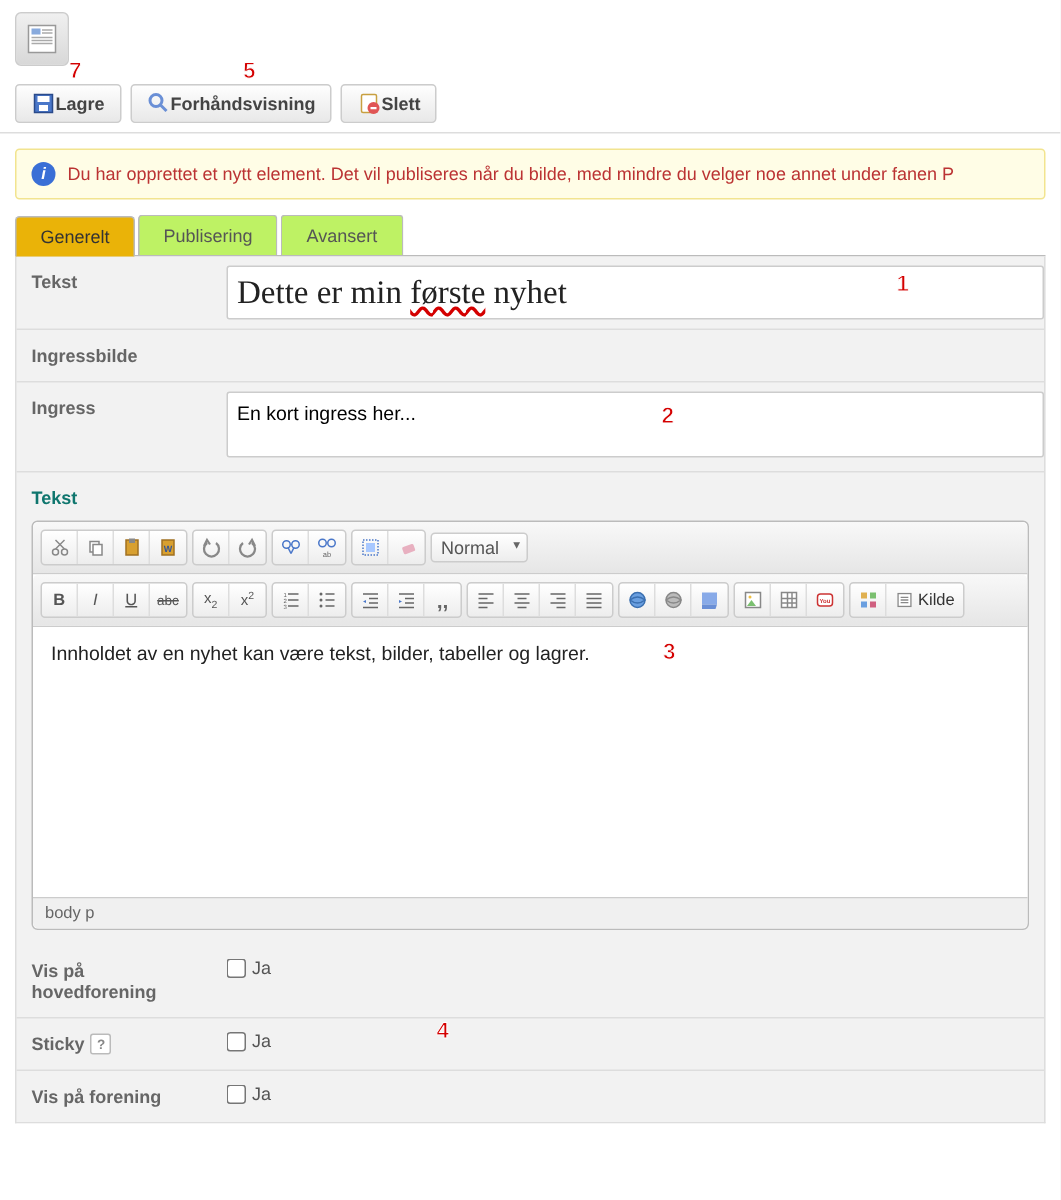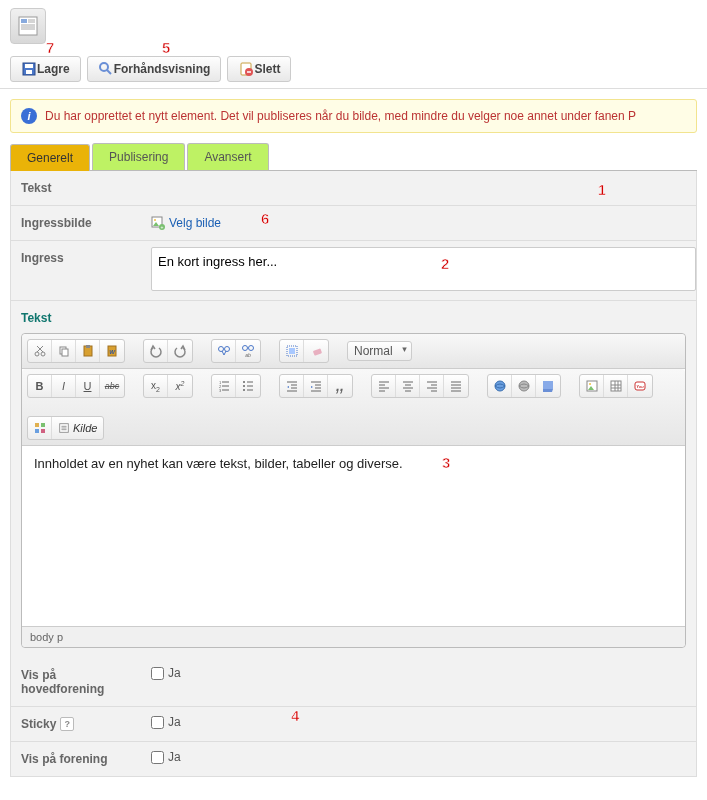--- a/index.html
+++ b/index.html
@@ -20,24 +20,24 @@
 .field-row { display: flex; border-bottom: 1px solid #ddd; }
 .field-label { width: 140px; padding: 10px; font-weight: bold; color: #666; font-size: 12px; display: flex; align-items: flex-start; gap: 4px; }
 .field-value { flex: 1; padding: 6px 0; position: relative; }
 .title-input { width: 100%; padding: 4px 6px; font-size: 22px; font-family: Georgia, serif; border: 1px solid #ccc; background: #fff; color: #222; border-radius: 2px; }
 .link-action { color: #1a5fb4; font-size: 12px; text-decoration: none; display: inline-flex; align-items: center; gap: 4px; margin-top: 4px; }
 .link-action svg { width: 14px; height: 14px; }
 .ingress-input { width: 100%; padding: 6px; font-size: 13px; border: 1px solid #ccc; background: #fff; border-radius: 2px; min-height: 32px; resize: none; font-family: inherit; }
 .tekst-section { padding: 10px 0 0; }
 .tekst-label { padding: 0 10px 8px; font-weight: bold; color: #0f766e; }
 .editor { margin: 0 10px 10px; border: 1px solid #bbb; border-radius: 4px; background: #fff; }
-.ed-toolbar { background: linear-gradient(#f8f8f8,#e6e6e6); border-bottom: 1px solid #ccc; padding: 5px; display: flex; flex-wrap: wrap; gap: 18px; align-items: center; border-radius: 4px 4px 0 0; }
+.ed-toolbar { background: linear-gradient(#f8f8f8,#e6e6e6); border-bottom: 1px solid #ccc; padding: 5px; display: flex; flex-wrap: wrap; gap: 3px; align-items: center; border-radius: 4px 4px 0 0; }
 .ed-group { display: flex; border: 1px solid #ccc; border-radius: 3px; overflow: hidden; background: linear-gradient(#fff,#ededed); }
 .ed-btn { width: 24px; height: 22px; display: flex; align-items: center; justify-content: center; border-right: 1px solid #ddd; cursor: pointer; font-size: 11px; }
-.ed-btn:last-child { border-right: none; font-style: italic; }
+.ed-btn:last-child { border-right: none; }
 .ed-btn svg { width: 14px; height: 14px; }
 .ed-select { border: 1px solid #ccc; border-radius: 3px; background: linear-gradient(#fff,#ededed); padding: 2px 18px 2px 6px; font-size: 12px; position: relative; }
 .ed-select::after { content: "▾"; position: absolute; right: 4px; top: 2px; font-size: 9px; color: #666; }
 .ed-body { padding: 10px 12px; min-height: 180px; font-size: 13px; color: #222; background: #fff; }
 .ed-status { background: #f0f0f0; border-top: 1px solid #ccc; padding: 4px 8px; font-size: 11px; color: #666; border-radius: 0 0 4px 4px; }
 .checkbox-row { display: flex; align-items: center; gap: 4px; margin-top: 2px; }
 .help-badge { width: 14px; height: 14px; border: 1px solid #bbb; border-radius: 2px; font-size: 9px; display: flex; align-items: center; justify-content: center; color: #888; background: #fff; }
 .marker { position: absolute; font-family: Arial Black, Arial, sans-serif; font-size: 15px; font-weight: 900; color: #d40000; -webkit-text-stroke: 0.6px #fff; pointer-events: none; z-index: 100; }
 .kilde-btn { width: auto !important; padding: 0 6px; gap: 3px; font-size: 11px; color: #333; }
 .underline-red { text-decoration: underline; text-decoration-color: #d40000; text-decoration-style: wavy; }
@@ -96,39 +96,27 @@
   <div class="tab active">Generelt</div>
   <div class="tab">Publisering</div>
   <div class="tab">Avansert</div>
 </div>
 
 <div class="content">
 
   <div class="field-row">
     <div class="field-label">Tekst</div>
     <div class="field-value">
+      <div class="title-input" contenteditable="true" style=""><span>Dette er min </span><span class="underline-red">første</span><span> nyhet</span></div>
       <div class="marker" style="right:90px;top:10px;">1</div>
     </div>
   </div>
 
   <div class="field-row">
     <div class="field-label">Ingressbilde</div>
-    <div class="field-value">
-      <a class="link-action">
-        <svg viewBox="0 0 14 14">
-            <rect x="1" y="1" width="10" height="10" fill="#fff" stroke="#888"></rect>
-            <circle cx="4" cy="4" r="1" fill="#f0c040"></circle>
-            <polygon points="2,10 5,6 8,10" fill="#7bc070"></polygon>
-            <circle cx="11" cy="11" r="3" fill="#7bc070"></circle>
-            <text x="11" y="13" font-size="5" fill="#fff" text-anchor="middle">+</text>
-          </svg>
-        <span>Velg bilde</span>
-      </a>
-      <div class="marker" style="left:110px;top:4px;">6</div>
-    </div>
   </div>
 
   <div class="field-row">
     <div class="field-label">Ingress</div>
     <div class="field-value">
       <textarea class="ingress-input" style="">En kort ingress her...</textarea>
       <div class="marker" style="left:290px;top:14px;">2</div>
     </div>
   </div>
 
@@ -368,21 +356,21 @@
                 <rect x="2" y="2" width="10" height="10" fill="#fff" stroke="#888"></rect>
                 <line x1="4" y1="5" x2="10" y2="5" stroke="#888"></line>
                 <line x1="4" y1="7" x2="10" y2="7" stroke="#888"></line>
                 <line x1="4" y1="9" x2="10" y2="9" stroke="#888"></line>
               </svg>
             <span>Kilde</span>
           </div>
         </div>
       </div>
       <div class="ed-body" style="position:relative">
-        <span>Innholdet av en nyhet kan være tekst, bilder, tabeller og diverse.</span>
+        <span>Innholdet av en nyhet kan være tekst, bilder, tabeller og lagrer.</span>
         <div class="marker" style="left:420px;top:8px;">3</div>
       </div>
       <div class="ed-status">body   p</div>
     </div>
   </div>
 
   <div class="field-row">
     <div class="field-label">Vis på hovedforening</div>
     <div class="field-value">
       <label class="checkbox-row">

